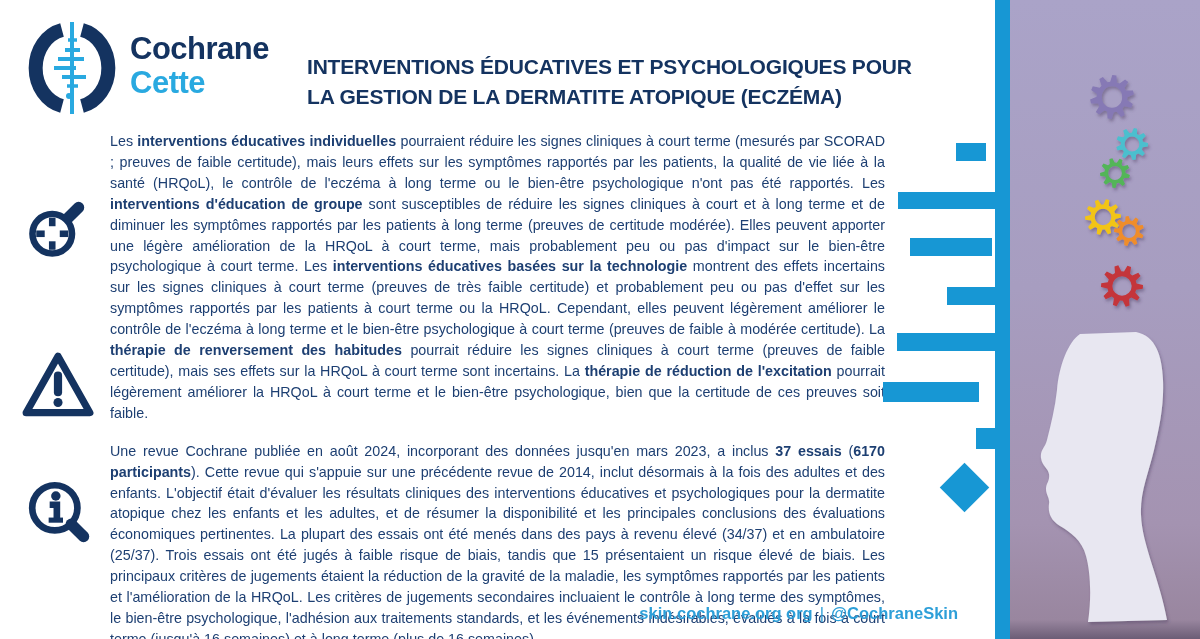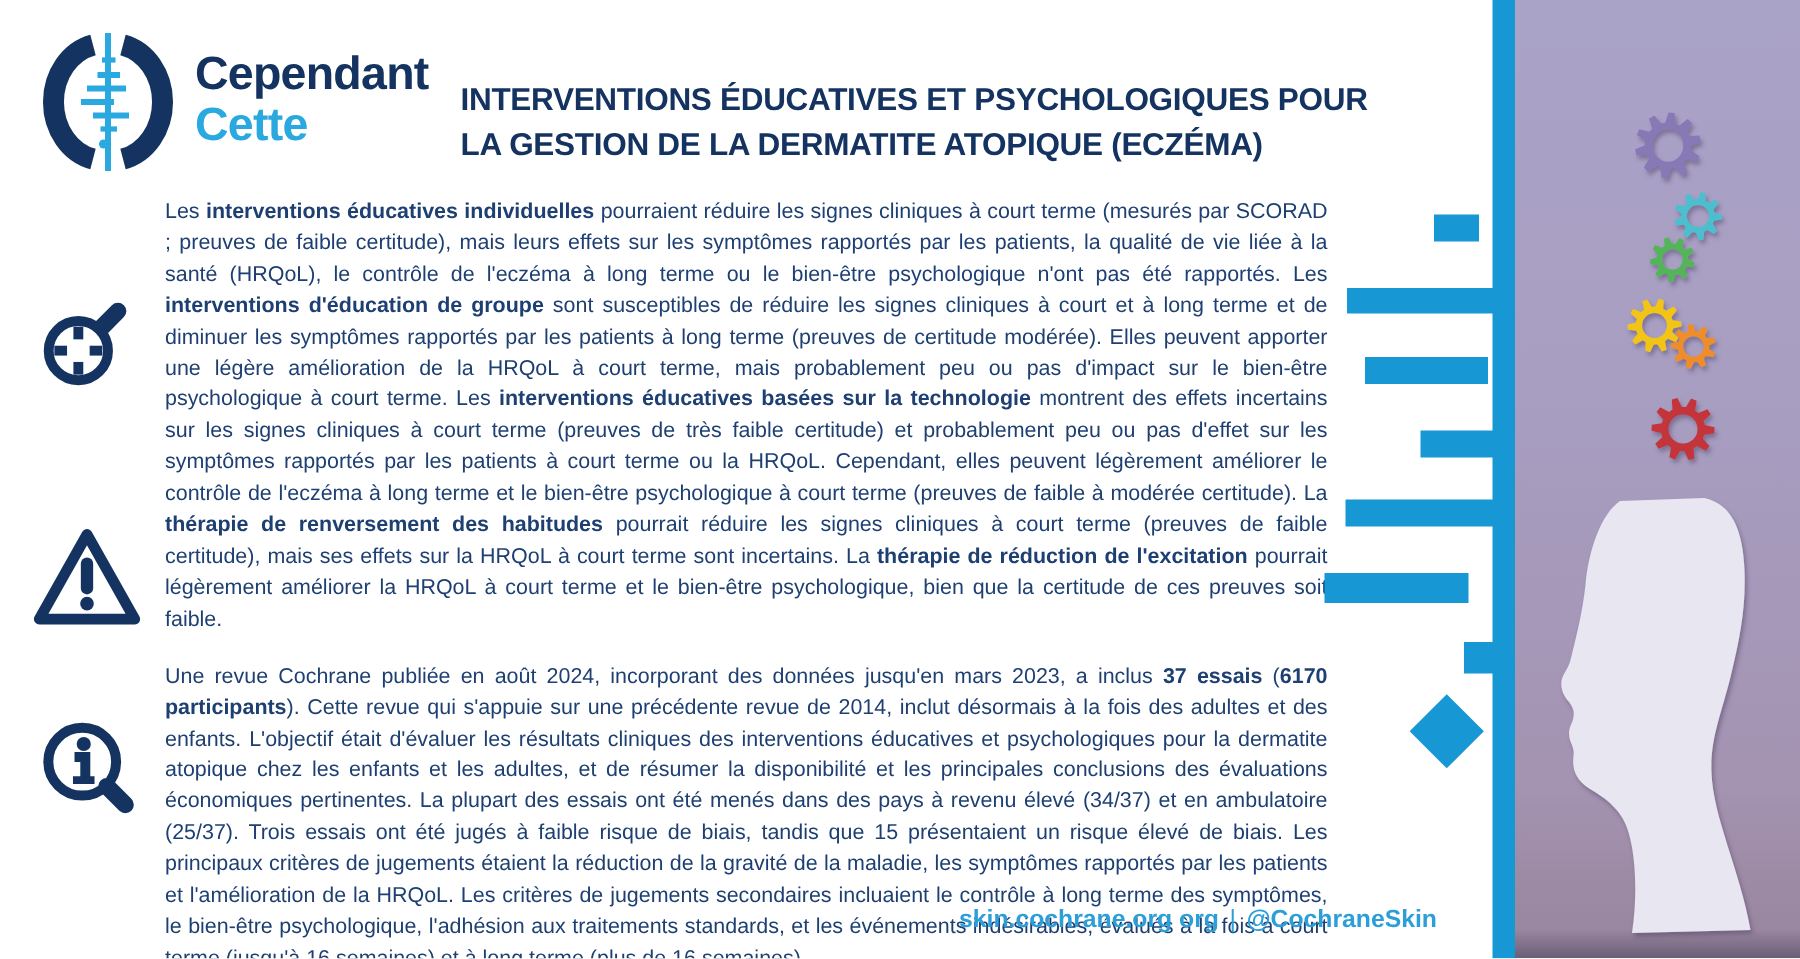--- a/index.html
+++ b/index.html
@@ -52,21 +52,21 @@
       <line x1="44" y1="0" x2="44" y2="92" stroke="var(--lightblue,#29a9e0)" stroke-width="4"></line>
       <line x1="40" y1="18" x2="49" y2="18" stroke="var(--lightblue,#29a9e0)" stroke-width="3.5"></line>
       <line x1="37" y1="28" x2="52" y2="28" stroke="var(--lightblue,#29a9e0)" stroke-width="4"></line>
       <line x1="30" y1="37" x2="56" y2="37" stroke="var(--lightblue,#29a9e0)" stroke-width="4"></line>
       <line x1="26" y1="46" x2="48" y2="46" stroke="var(--lightblue,#29a9e0)" stroke-width="4"></line>
       <line x1="34" y1="55" x2="58" y2="55" stroke="var(--lightblue,#29a9e0)" stroke-width="4"></line>
       <line x1="39" y1="64" x2="50" y2="64" stroke="var(--lightblue,#29a9e0)" stroke-width="3.5"></line>
       <circle cx="41" cy="74" r="3" fill="var(--lightblue,#29a9e0)"></circle>
     </svg>
     <div class="logo-text">
-      <div class="logo-main">Cependant</div>
+      <div class="logo-main">Cochrane</div>
       <div class="logo-sub">Cette</div>
     </div>
   </div>
 
   <h1 class="title"><span>INTERVENTIONS ÉDUCATIVES ET PSYCHOLOGIQUES POUR</span><br><span>LA GESTION DE LA DERMATITE ATOPIQUE (ECZÉMA)</span></h1>
 
   <div class="rail-icon" style="left:24px;top:198px;">
     <svg width="64" height="64" viewBox="0 0 68 68" aria-hidden="true">
       <circle cx="30" cy="38" r="21" fill="none" stroke="var(--navy,#143360)" stroke-width="7"></circle>
       <line x1="47" y1="21" x2="58" y2="10" stroke="var(--navy,#143360)" stroke-width="12" stroke-linecap="round"></line>

